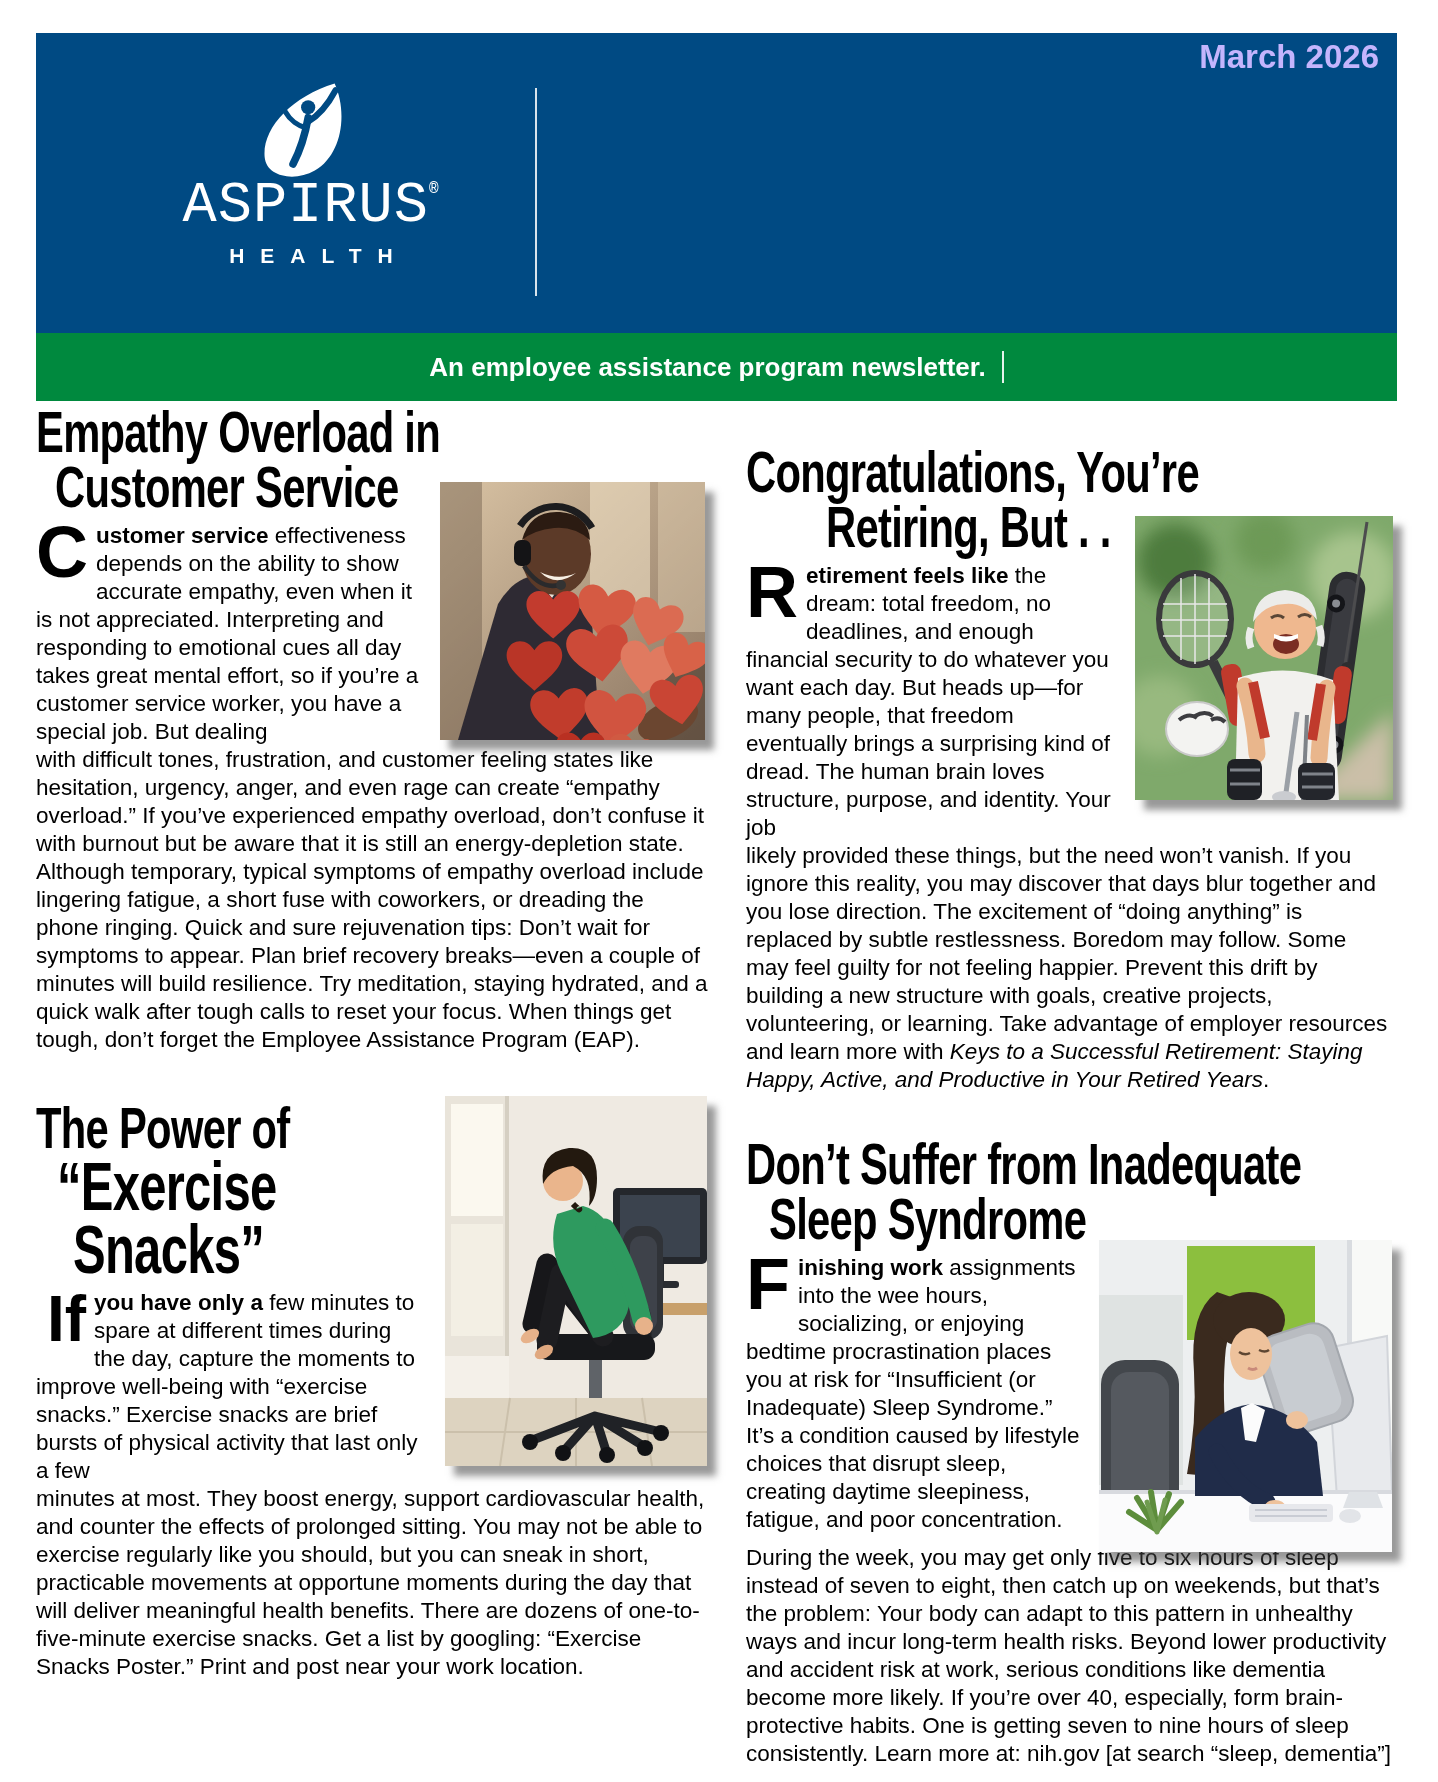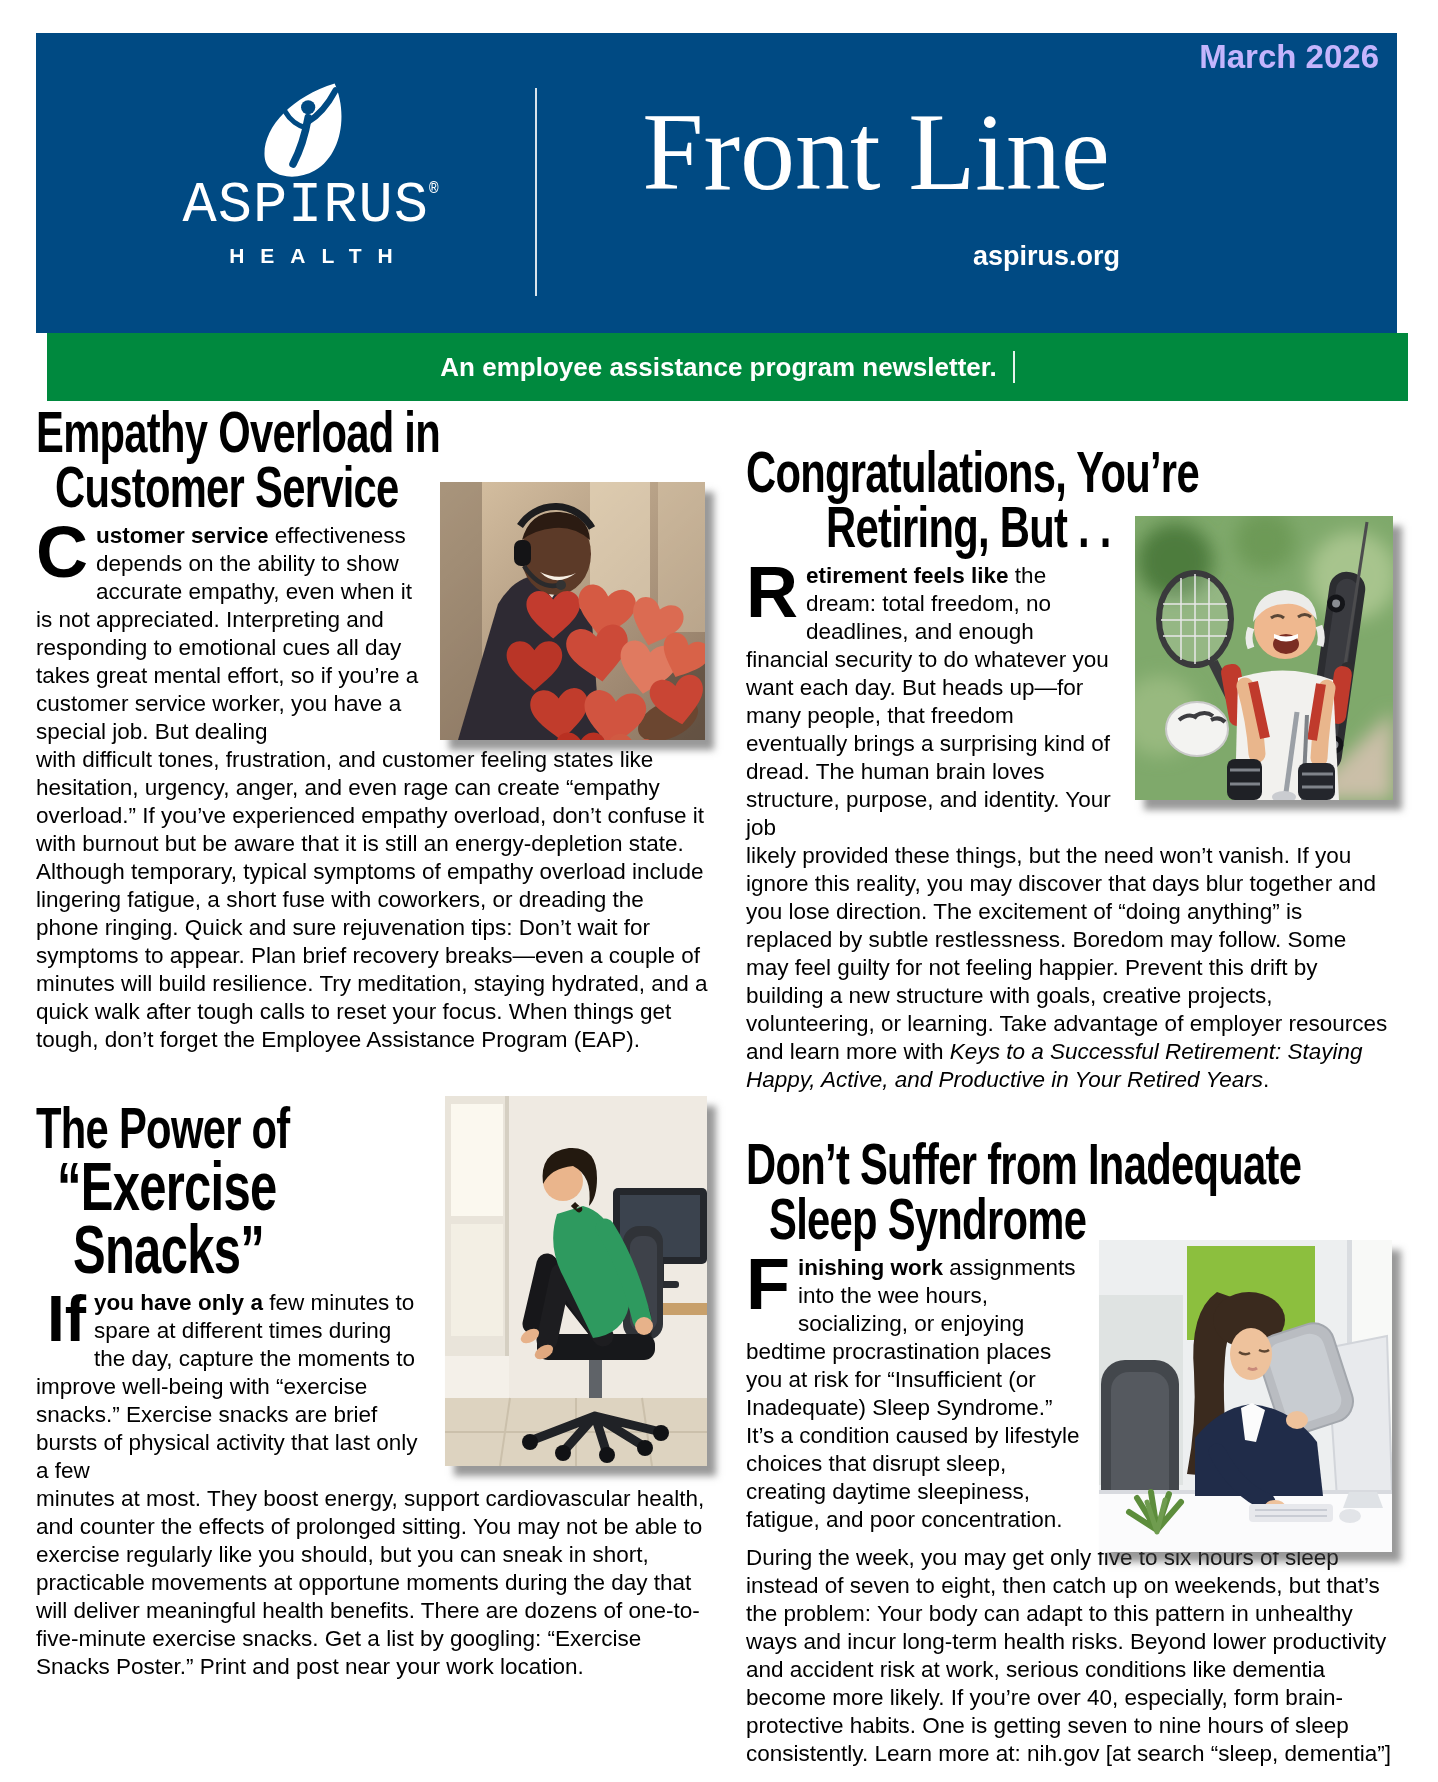--- a/index.html
+++ b/index.html
@@ -14,21 +14,21 @@
   .brand sup{font-size:16px;vertical-align:28px;}
   .brand-sub{font-size:21px;font-weight:700;letter-spacing:16px;padding-left:16px;margin-top:9px;}
   .mast-divider{position:absolute;left:499px;top:55px;width:2px;height:208px;background:rgba(255,255,255,.85);}
   .newsletter-title{position:absolute;left:560px;top:62px;width:560px;text-align:center;
         font-family:"Liberation Serif",serif;font-size:110px;line-height:1.05;color:#fff;}
   .website{position:absolute;left:560px;top:208px;width:560px;text-align:right;padding-right:36px;
         font-size:27px;font-weight:bold;color:#fff;box-sizing:border-box;}
   
   .banner{position:absolute;left:36px;top:333px;width:1361px;height:68px;background:#00893E;
         display:flex;align-items:center;justify-content:center;gap:16px;color:#fff;
-        font-size:26px;font-weight:600;margin-left:11px;}
+        font-size:26px;font-weight:600;}
   .banner-sep{width:2px;height:32px;background:rgba(255,255,255,.9);}
   
   .col{position:absolute;top:404px;}
   .col-left{left:36px;width:674px;}
   .col-right{left:746px;width:646px;margin-top:40px;}
   .article{position:relative;}
   .hl{font-weight:800;font-size:58px;line-height:55px;letter-spacing:-1px;white-space:nowrap;
       transform:scaleX(.72);transform-origin:0 0;}
   .hl-xl{font-size:68px;line-height:63px;}
   .body{font-size:22.5px;line-height:28px;margin-top:8px;}
@@ -68,22 +68,20 @@
           <path d="M52 38 C49 55 45 70 36 87" stroke="#004A83" stroke-width="8" fill="none" stroke-linecap="round"></path>
           <path d="M51 43 C63 36 73 24 81 9" stroke="#004A83" stroke-width="6.5" fill="none" stroke-linecap="round"></path>
           <path d="M50 49 C42 47 33 41 28 32" stroke="#004A83" stroke-width="5.5" fill="none" stroke-linecap="round"></path>
         </svg>
       </div>
       <div class="brand"><span>ASPIRUS</span><sup>®</sup></div>
       <div class="brand-sub">HEALTH</div>
     </div>
 
     <div class="mast-divider"></div>
-    <div class="newsletter-title">Front Line</div>
-    <div class="website">aspirus.org</div>
   </div>
 
   <div class="banner">
     <span>An employee assistance program newsletter.</span>
     <span class="banner-sep"></span>
   </div>
 
   <div class="col col-left">
 
     <div class="article">

